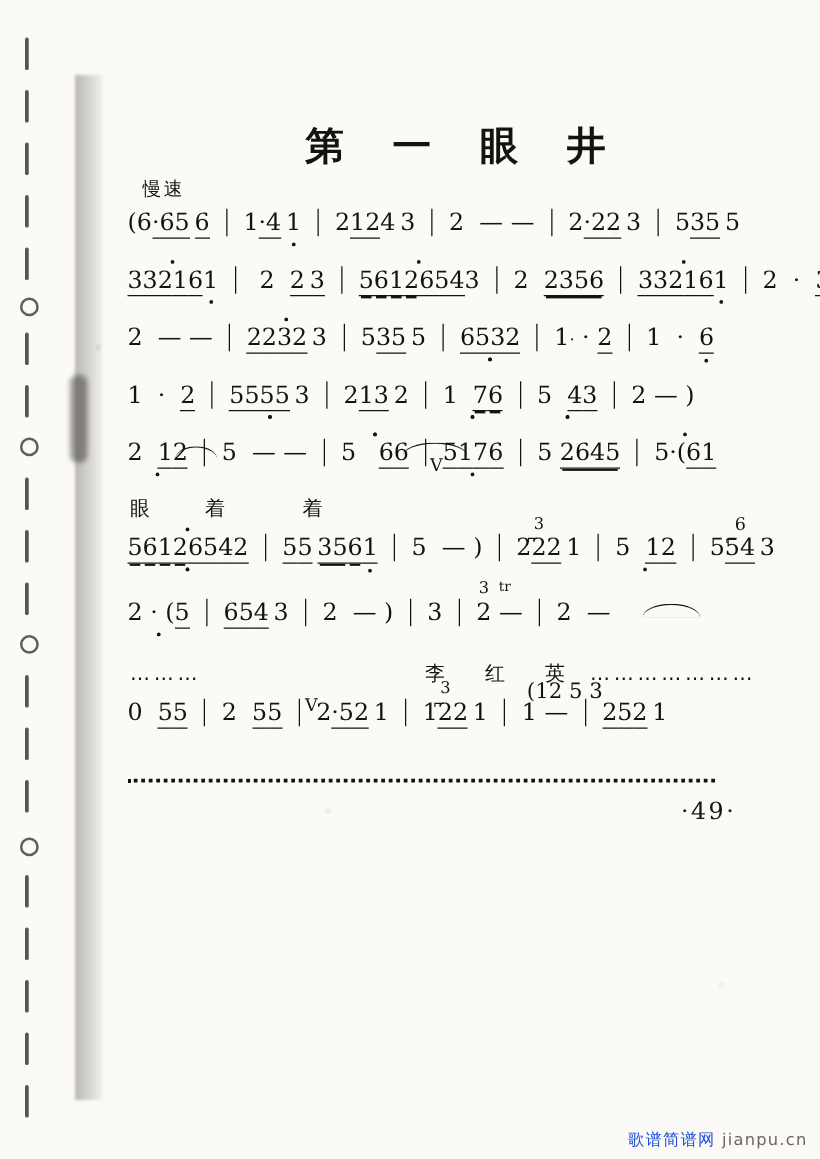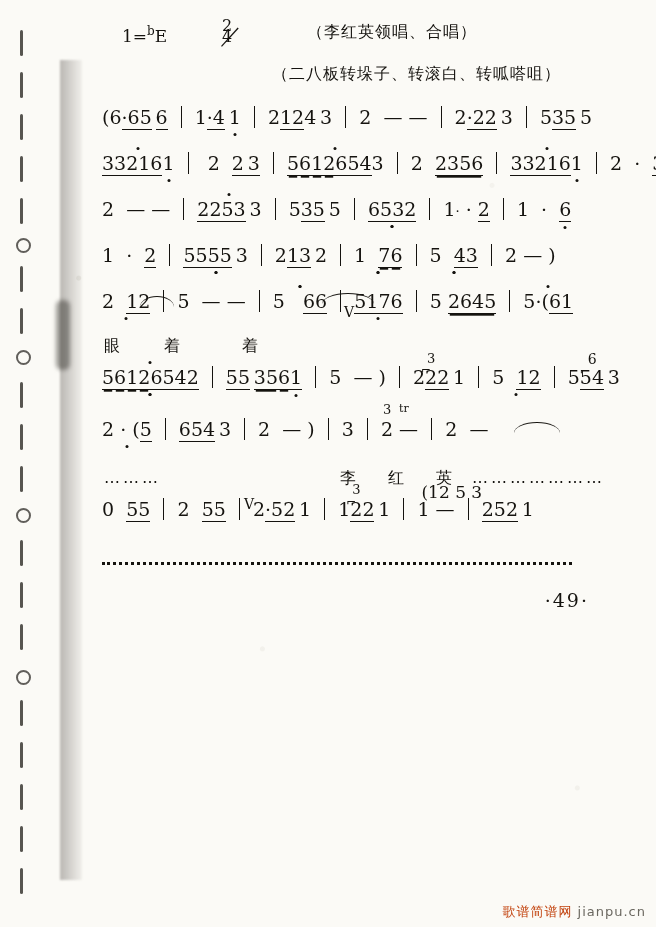--- a/index.html
+++ b/index.html
@@ -218,37 +218,37 @@
   .hr {
     margin: 10px 0 0 10px;
     width: 470px;
     border: 0;
     border-top: 3px solid #15130f;
   }
   .hr.dotted {
     border-top: 3px dotted #15130f;
   }
   .pagenum {
-    margin-top: 24px;
+    margin-top: 12px;
     text-align: right;
     padding-right: 48px;
     font-family: "DejaVu Serif", serif;
     font-size: 19px;
     letter-spacing: 2px;
   }
   .watermark {
     position: absolute;
     right: 10px;
     bottom: 6px;
     font-family: "DejaVu Sans", sans-serif;
     font-size: 13px;
     color: #5d5a54;
     letter-spacing: 1px;
   }
-  .watermark .cn { color: #c2410c; }
+  .watermark .cn { color: #1d4ed8; }
   .watermark .en { color: #6b6860; }
 </style>
 </head>
 <body>
 
 <div class="page">
   <div class="paper-noise"></div>
 
   <div class="binding">
     <i style="top:20px"></i>
@@ -272,32 +272,24 @@
       <i style="top:732px"></i>
       <i style="top:774px"></i>
     <i style="top:816px"></i>
       <i style="top:858px"></i>
   </div>
   <div class="smudge"></div>
   <div class="smudge2"></div>
 
   <div class="content">
 
-
-    <div class="meta">
-      <div class="key">1=<sup>b</sup>E</div>
-      <div class="timesig">
-        <span class="slash">／</span>
-        <span class="num">2</span>
-        <span class="den">4</span>
-      </div>
-      <div class="credit1">（李红英领唱、合唱）</div>
-      <div class="credit2">（二八板转垛子、转滚白、转呱嗒咀）</div>
-    </div>
-
+    <div class="title">第 一 眼 井</div>
+
+
+    <div class="tempo">慢速</div>
 
     <div class="staff">
 
       <div class="line">
         <span class="cell">(6<span class="u1">·65</span> <span class="u1">6</span></span>
         <span class="bar"></span>
         <span class="cell">1<span class="u1">·4</span> <span class="cell dotD">1</span></span>
         <span class="bar"></span>
         <span class="cell">2<span class="u1">12</span>4 3</span>
         <span class="bar"></span>
@@ -318,21 +310,21 @@
         <span class="cell">2&nbsp;&nbsp;<span class="u2">2356</span></span>
         <span class="bar"></span>
         <span class="cell"><span class="u1">332</span><span class="u1 dotU">1</span><span class="u1">6</span><span class="cell dotD">1</span></span>
         <span class="bar"></span>
         <span class="cell">2&nbsp;&nbsp;·&nbsp;&nbsp;<span class="u1">3</span></span>
       </div>
 
       <div class="line">
         <span class="cell">2&nbsp;&nbsp;—&nbsp;—</span>
         <span class="bar"></span>
-        <span class="cell"><span class="u1">2</span><span class="u1 dotU">2</span><span class="u1">53</span> 3</span>
+        <span class="cell"><span class="u1">2</span><span class="u1 dotU">2</span><span class="u1">32</span> 3</span>
         <span class="bar"></span>
         <span class="cell">5<span class="u1">35</span> 5</span>
         <span class="bar"></span>
         <span class="cell"><span class="u1">6</span><span class="u1 dotD">5</span><span class="u1">3</span><span class="u1 dotD">2</span></span>
         <span class="bar"></span>
         <span class="cell">1<span style="font-size:13px">·</span>&nbsp;·&nbsp;<span class="u1">2</span></span>
         <span class="bar"></span>
         <span class="cell">1&nbsp;&nbsp;·&nbsp;&nbsp;<span class="u1 cell dotD">6</span></span>
       </div>
 

